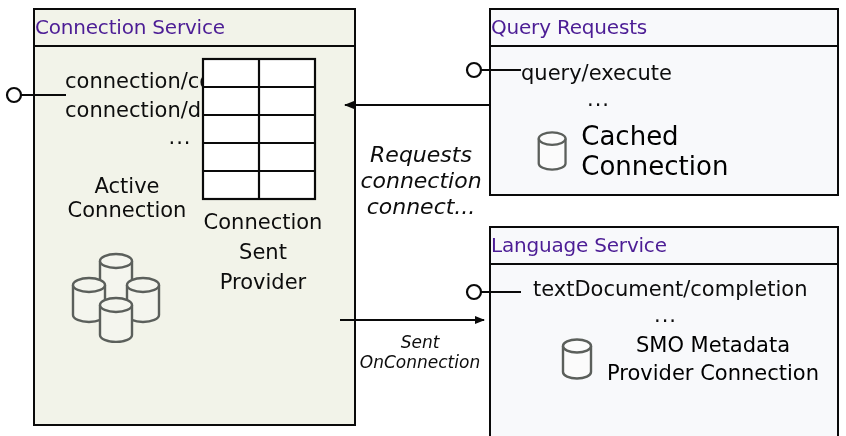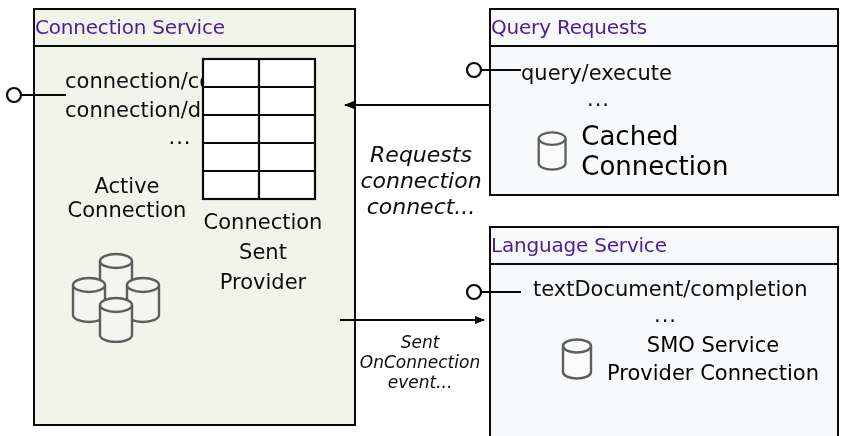--- a/index.html
+++ b/index.html
@@ -177,21 +177,21 @@
       <div class="ellipsis-line" style="position:absolute; left:0; top:38px; width:325px; font-size:21px;">...</div>
 
       <div class="inline-row" style="position:absolute; left:30px; top:66px; width:310px; align-items:center;">
         <svg width="40" height="50" viewBox="0 0 40 50">
           <g fill="#fbfbfb" stroke="#5b5f5b" stroke-width="2.4">
             <path d="M6 12 v26 a14 6.5 0 0 0 28 0 v-26"></path>
             <ellipse cx="20" cy="12" rx="14" ry="6.5"></ellipse>
           </g>
         </svg>
         <span style="font-size:21px; margin-left:10px; text-align:center; line-height:28px;">
-          <span style="display:block;">SMO Service</span>
+          <span style="display:block;">SMO Metadata</span>
           <span style="display:block;">Provider Connection</span>
         </span>
       </div>
     </div>
   </div>
 
   <svg class="overlay" viewBox="0 0 846 436">
     <defs>
       <marker id="arrowhead" markerWidth="10" markerHeight="8" refX="9" refY="4" orient="auto" markerUnits="userSpaceOnUse">
         <path d="M0,0 L10,4 L0,8 z" fill="#0a0a0a"></path>
@@ -224,16 +224,15 @@
 
   <div class="edge-label" style="left:357px; top:122px; width:128px; font-size:22px;margin-top:20px;">
     <div>Requests</div>
     <div>connection</div>
     <div>connect...</div>
   </div>
 
   <div class="edge-label" style="left:352px; top:332px; width:136px; font-size:17px;">
     <div>Sent</div>
     <div>OnConnection</div>
-    <div>event...</div>
   </div>
 
 </div>
 
 </body></html>

